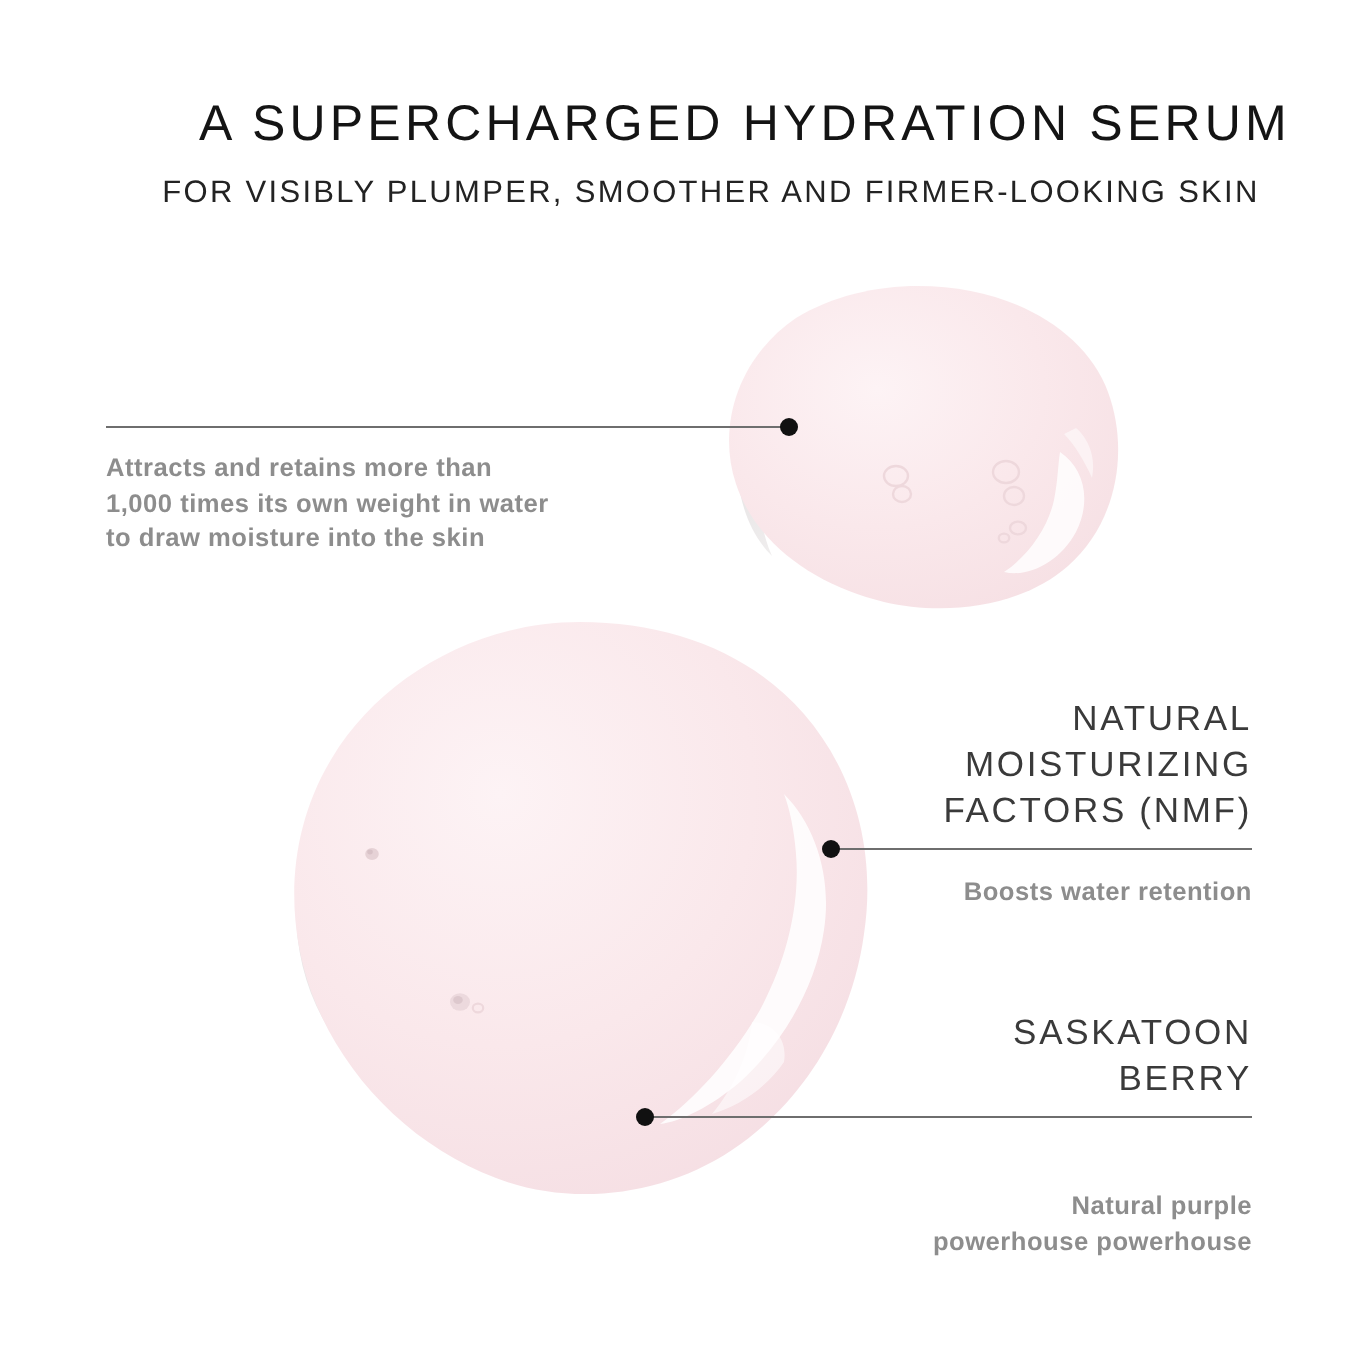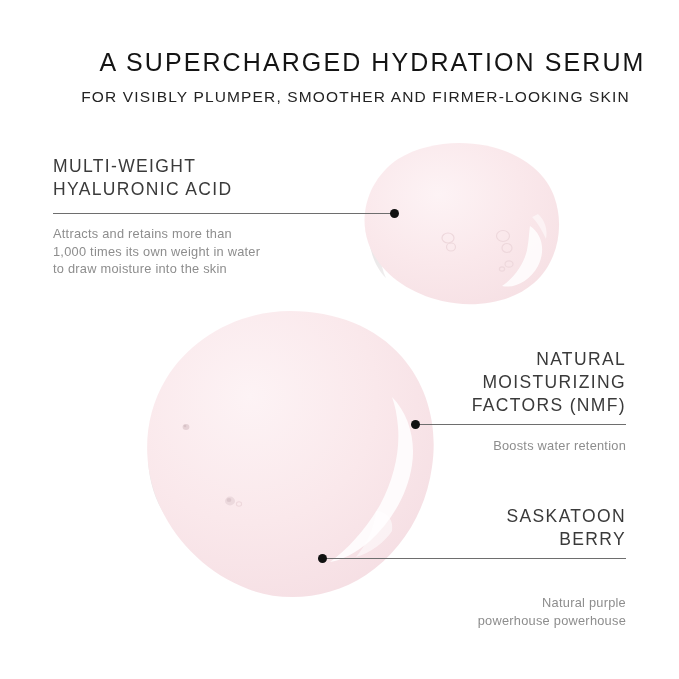--- a/index.html
+++ b/index.html
@@ -62,21 +62,21 @@
     font-size: 17.5px;
     font-weight: 300;
     letter-spacing: 1.35px;
     color: #3a3a3a;
     line-height: 23px;
     text-transform: uppercase;
     white-space: nowrap;
   }
   .callout .desc {
     font-size: 12.8px;
-    font-weight: 400;
+    font-weight: 700;
     letter-spacing: 0.25px;
     color: #8d8d8d;
     line-height: 17.5px;
   }
   .callout.left  { text-align: left; }
   .callout.right { text-align: right; }
 
   .rule {
     position: absolute;
     height: 1px;
@@ -185,22 +185,21 @@
         <ellipse cx="45" cy="121" rx="1.4" ry="1.2" fill="#d8c2c7"></ellipse>
         <ellipse cx="90" cy="196" rx="5" ry="4.4" fill="#ecd9dd"></ellipse>
         <ellipse cx="89" cy="195" rx="2.4" ry="2" fill="#ddc8cd"></ellipse>
         <ellipse cx="99" cy="199" rx="2.6" ry="2.2" fill="none" stroke="#eed8dc" stroke-width="1.1"></ellipse>
       </g>
     </svg>
   </div>
 
   <div class="callout left" style="left:53px; top:155px; width:300px;">
     <div class="title">
-      <span>MULTI-WEIGHT</span><br>
-      <span>HYALURONIC ACID</span>
+      <br>
     </div>
   </div>
   <div class="rule" style="left:53px; top:213px; width:340px;"></div>
   <div class="dot" style="left:390px; top:209px;"></div>
   <div class="callout left" style="left:53px; top:225px; width:300px;">
     <div class="desc">
       <span>Attracts and retains more than</span><br>
       <span>1,000 times its own weight in water</span><br>
       <span>to draw moisture into the skin</span>
     </div>

